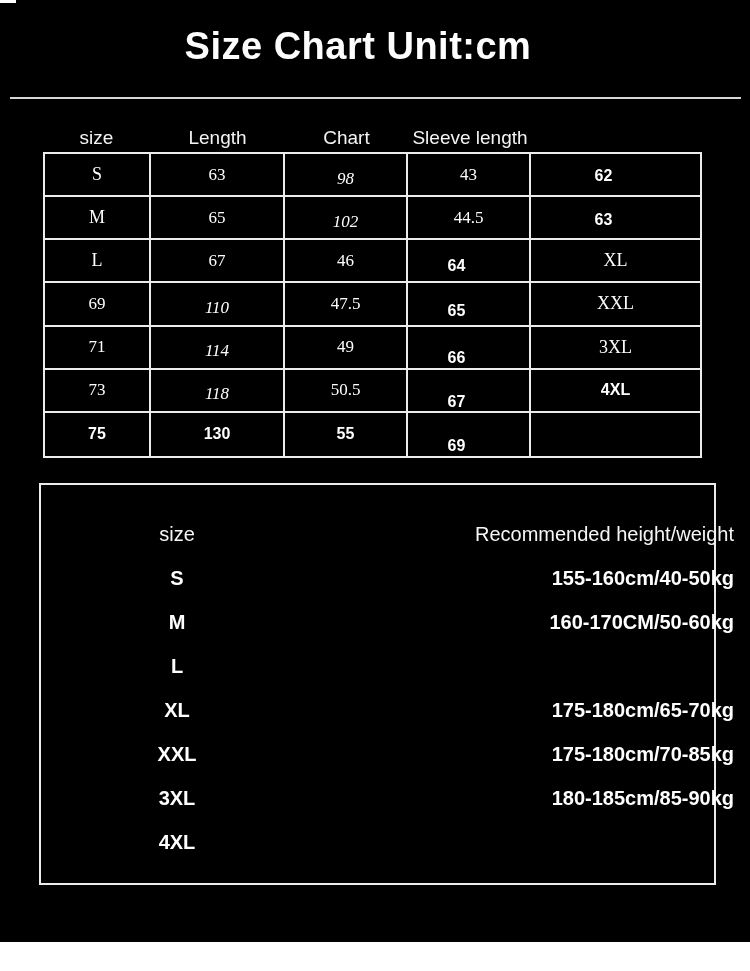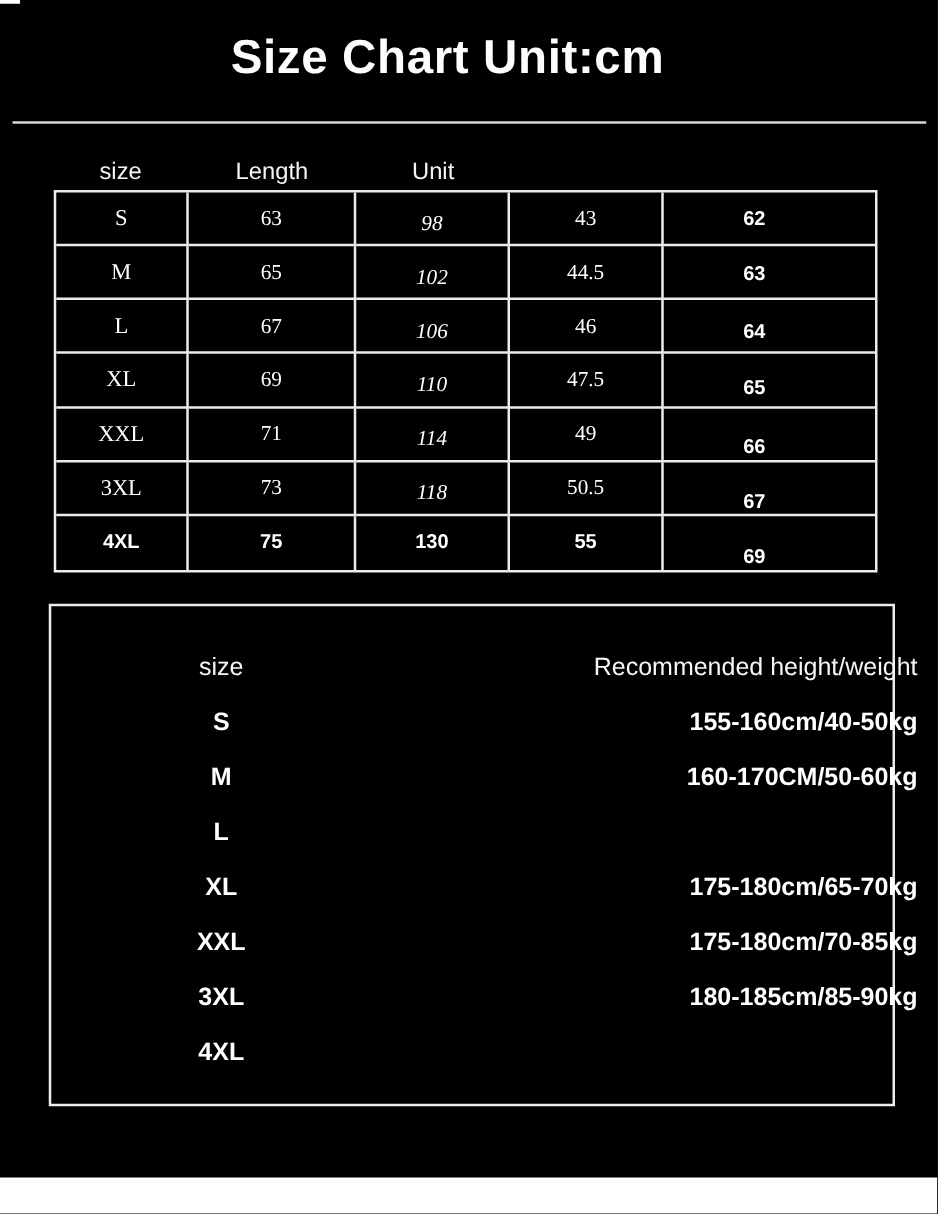--- a/index.html
+++ b/index.html
@@ -68,21 +68,22 @@
 <div class="stage">
 
   <div class="corner-mark"></div>
 
   <div class="title">Size Chart Unit:cm</div>
   <div class="title-divider"></div>
 
   <div class="t1-headers">
     <div class="hcell">size</div>
     <div class="hcell">Length</div>
-    <div class="hcell">Unit</div>
+    <div class="hcell">Chart</div>
+    <div class="hcell">Sleeve length</div>
   </div>
 
   <div class="t1">
     <div class="cell">
         <span class="serif-sz">S</span>
       </div>
     <div class="cell">
         <span class="serif">63</span>
       </div>
     <div class="cell">
@@ -109,23 +110,20 @@
       </div>
     <div class="cell">
         <span class="bsans dy2">63</span>
       </div>
 
     <div class="cell">
         <span class="serif-sz">L</span>
       </div>
     <div class="cell">
         <span class="serif">67</span>
-      </div>
-    <div class="cell">
-        <span class="serif chest-low">106</span>
       </div>
     <div class="cell">
         <span class="serif">46</span>
       </div>
     <div class="cell">
         <span class="bsans dy5">64</span>
       </div>
 
     <div class="cell">
         <span class="serif-sz">XL</span>

